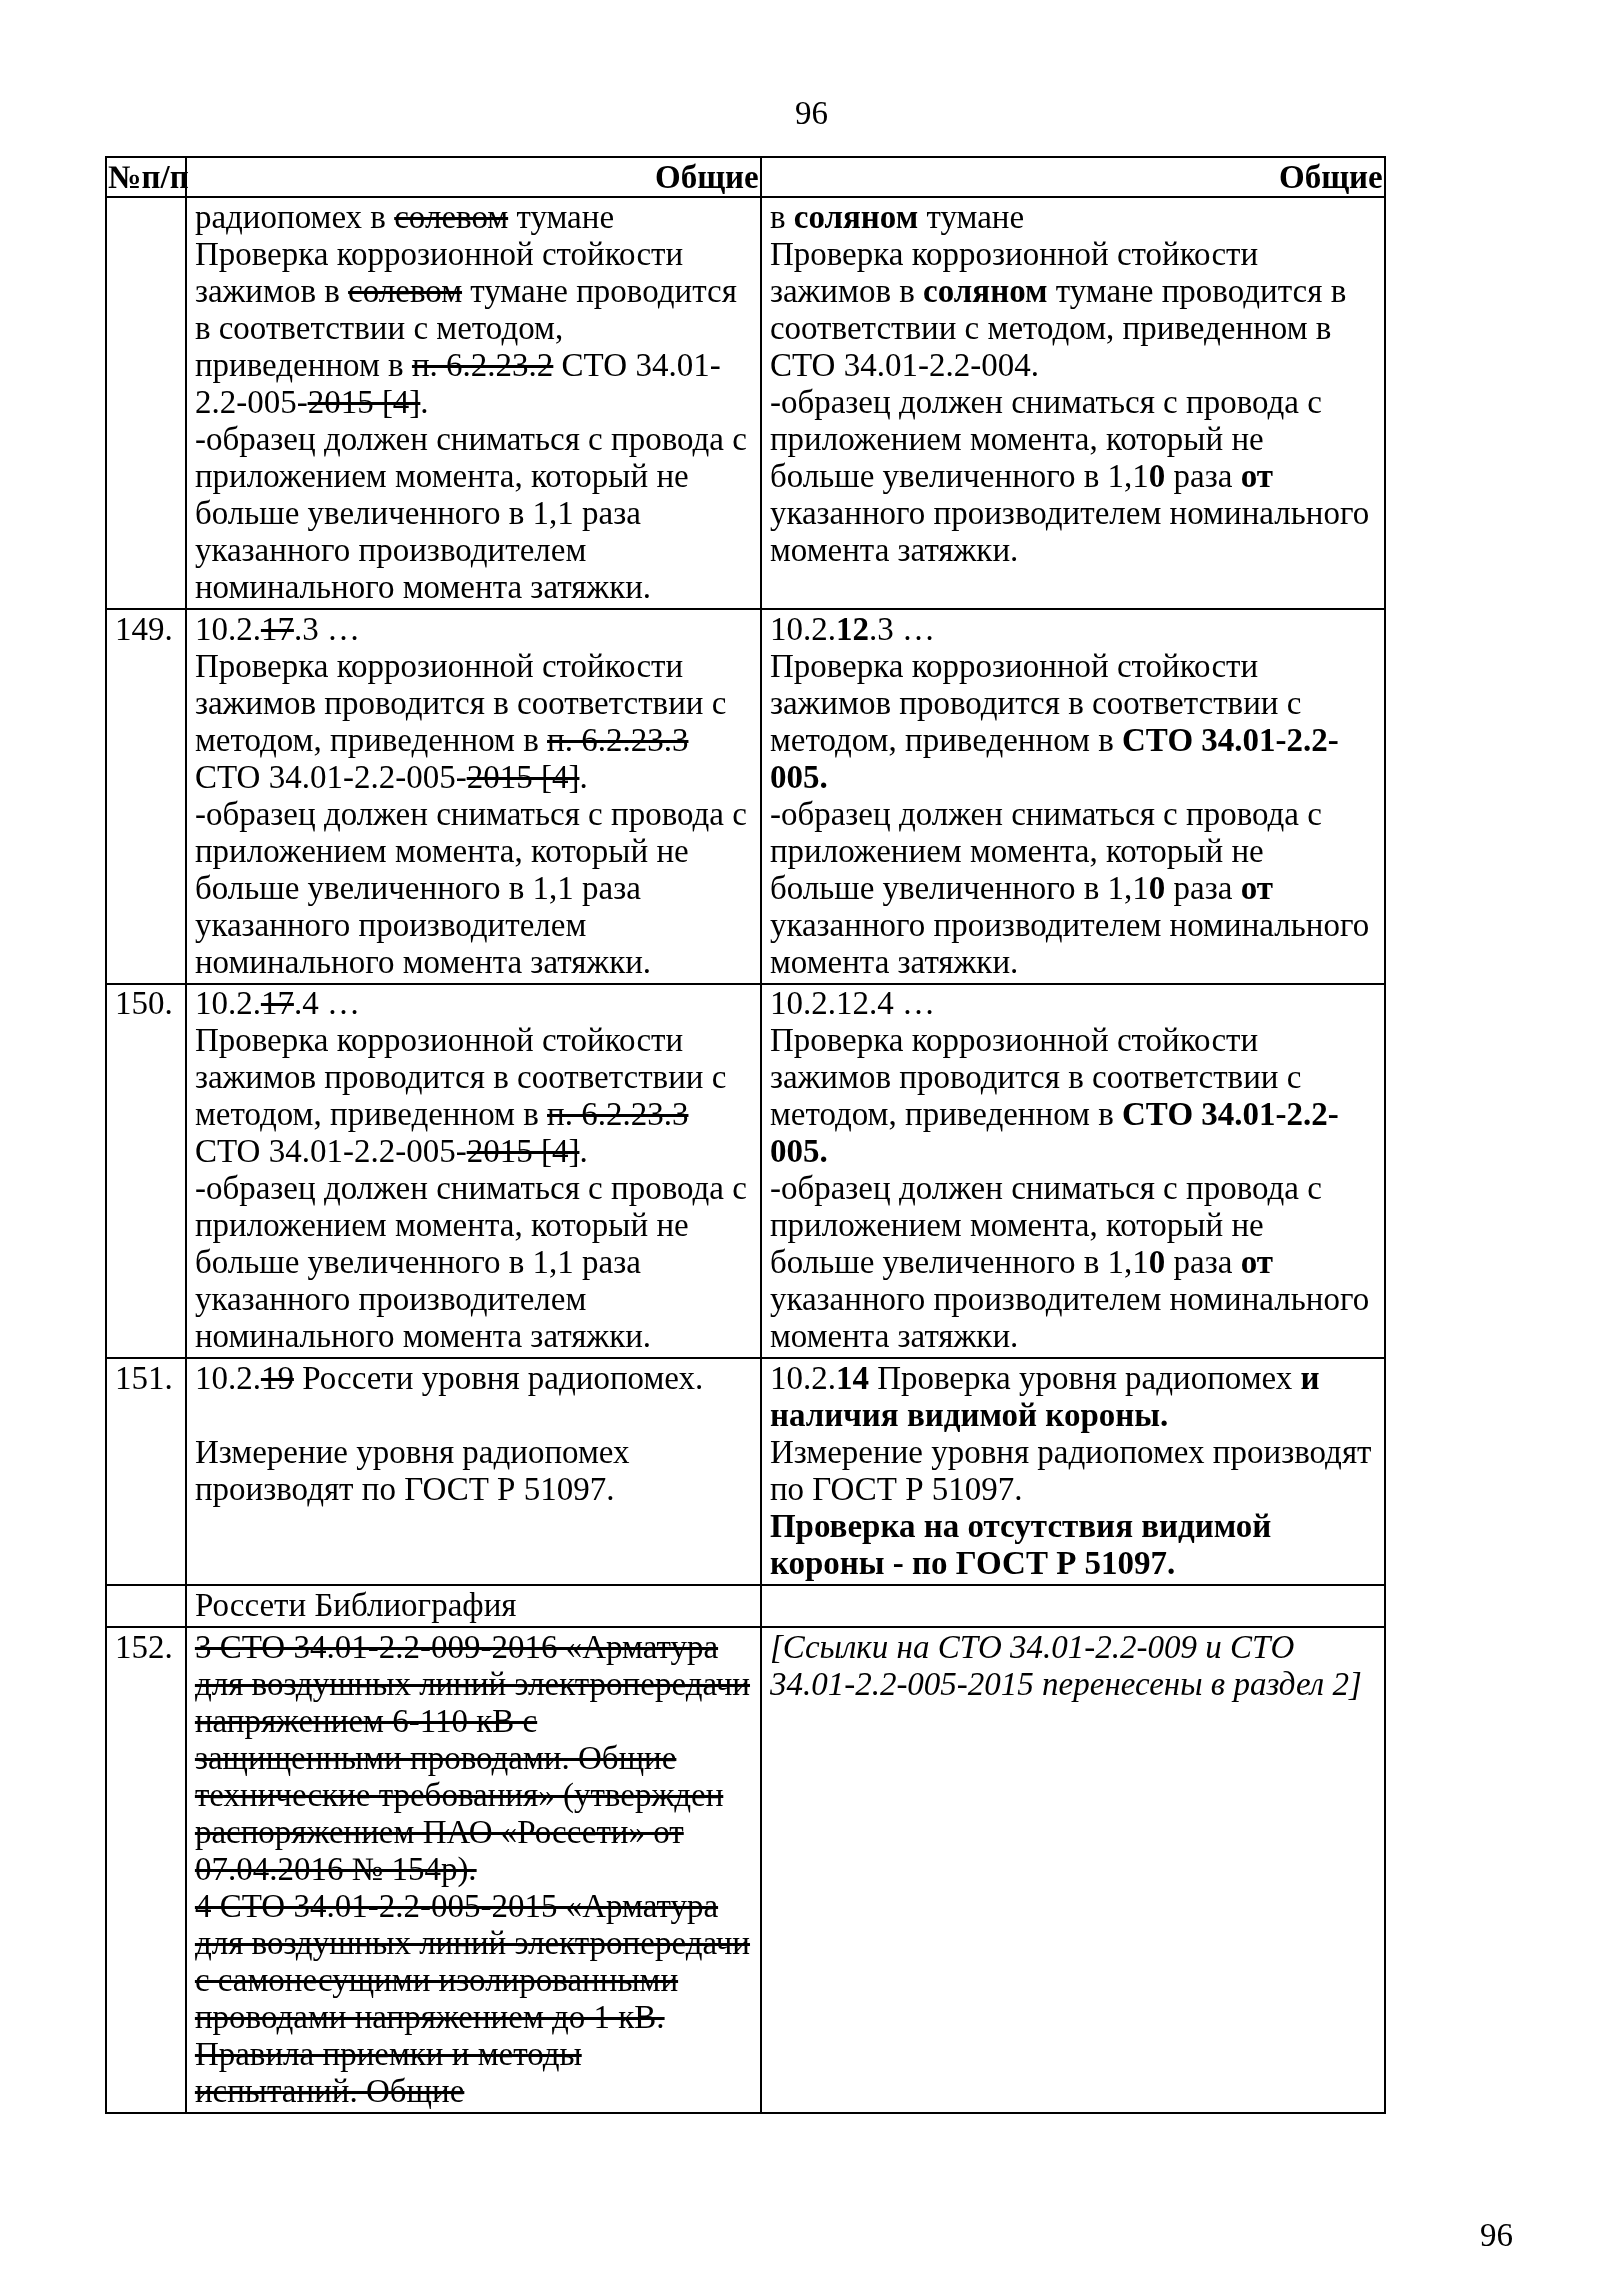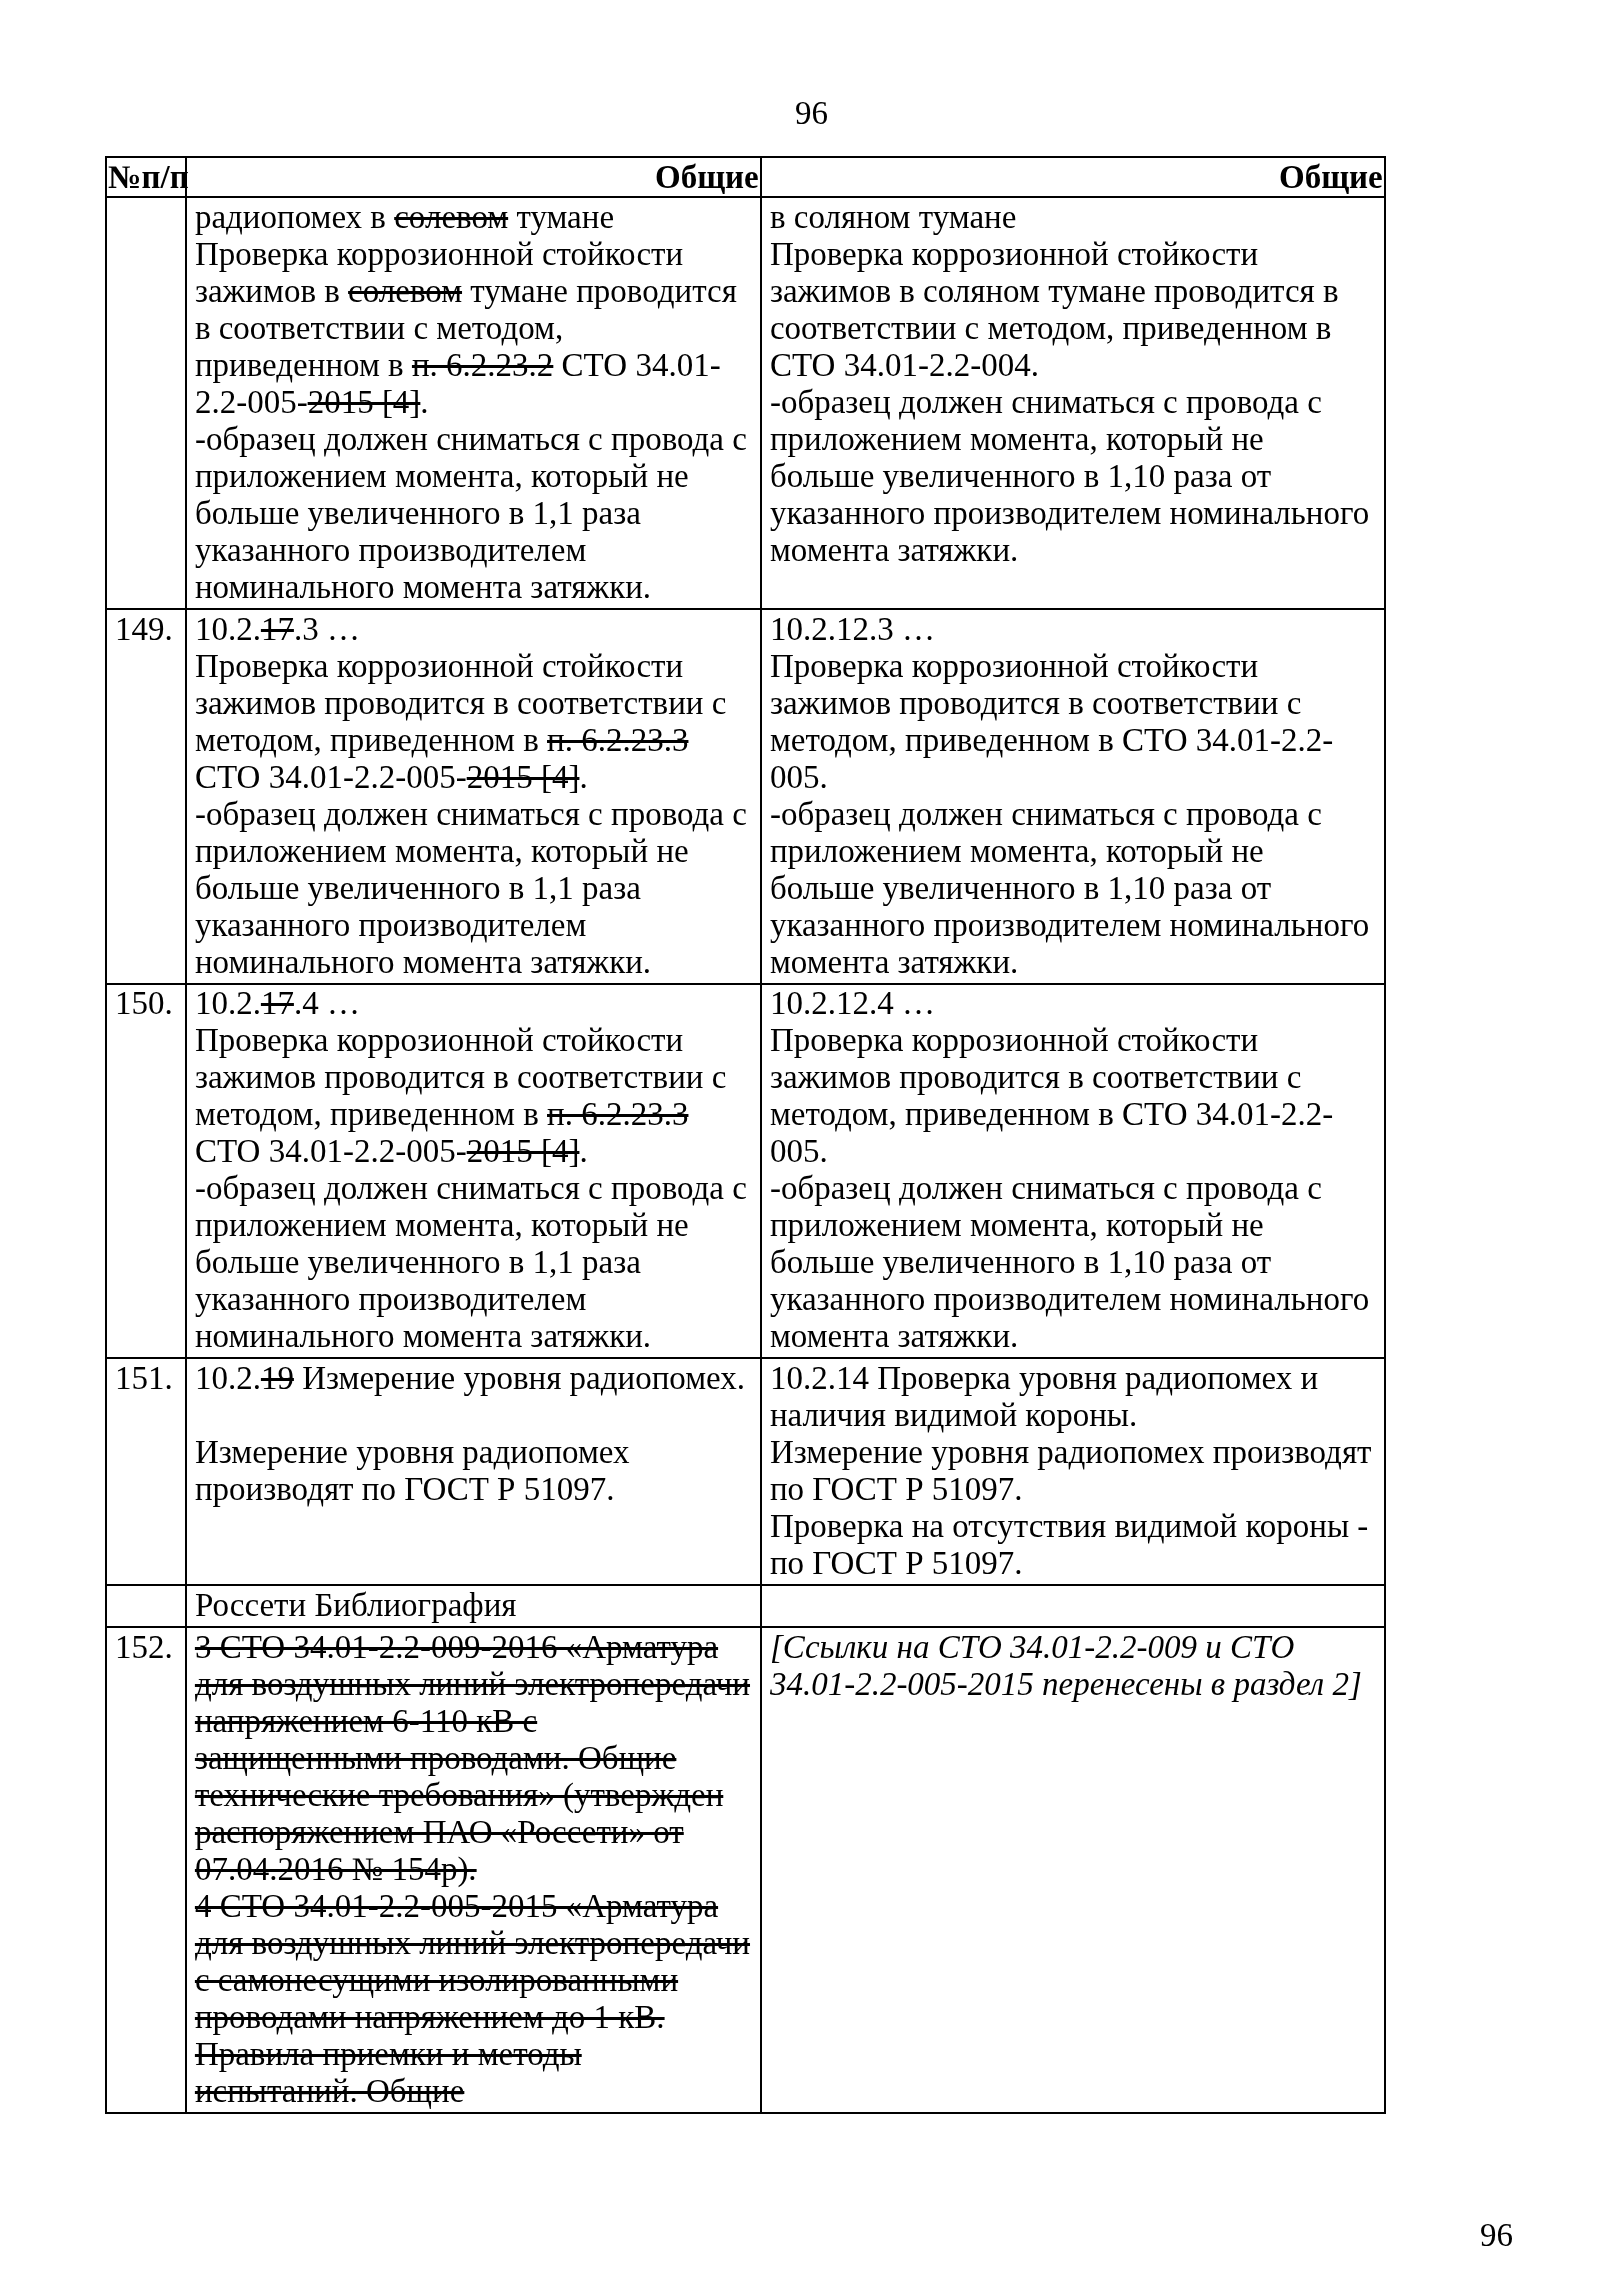--- a/index.html
+++ b/index.html
@@ -47,21 +47,21 @@
   }
   th {
     font-weight: bold;
     text-align: right;
     white-space: nowrap;
     padding: 0.7px 1.3px;
   }
   td.num-cell { padding-left: 8px; }
   .para { line-height: 37px; }
   .strike { text-decoration: line-through; }
-  .bold { font-weight: normal; margin-top: 40px; }
+  .bold { font-weight: bold; margin-top: 40px; }
   .italic { font-style: italic; text-align: center; }
 </style>
 </head>
 <body>
 
 <div class="page-number-top">96</div>
 
 <table class="cmp">
   <colgroup>
     <col class="c1">
@@ -111,21 +111,21 @@
         </td>
         <td class="text-cell">
           <div class="para"><span>10.2.12.4 …</span></div>
           <div class="para"><span>Проверка коррозионной стойкости зажимов проводится в соответствии с методом, приведенном в </span><span class="bold">СТО 34.01-2.2-005.</span></div>
           <div class="para"><span>-образец должен сниматься с провода с приложением момента, который не больше увеличенного в 1,1</span><span class="bold">0</span><span> раза </span><span class="bold">от</span><span> указанного производителем номинального момента затяжки.</span></div>
         </td>
       </tr>
       <tr>
         <td class="num-cell">151.</td>
         <td class="text-cell">
-          <div class="para"><span>10.2.</span><span class="strike">19</span><span> Измерение уровня радиопомех.</span></div>
+          <div class="para"><span>10.2.</span><span class="strike">19</span><span> Россети уровня радиопомех.</span></div>
           <div class="para">&nbsp;</div>
           <div class="para"><span>Измерение уровня радиопомех производят по ГОСТ Р 51097.</span></div>
         </td>
         <td class="text-cell">
           <div class="para"><span>10.2.</span><span class="bold">14</span><span> Проверка уровня радиопомех </span><span class="bold">и наличия видимой короны.</span></div>
           <div class="para"><span>Измерение уровня радиопомех производят по ГОСТ Р 51097.</span></div>
           <div class="para"><span class="bold">Проверка на отсутствия видимой короны - по ГОСТ Р 51097.</span></div>
         </td>
       </tr>
       <tr>

